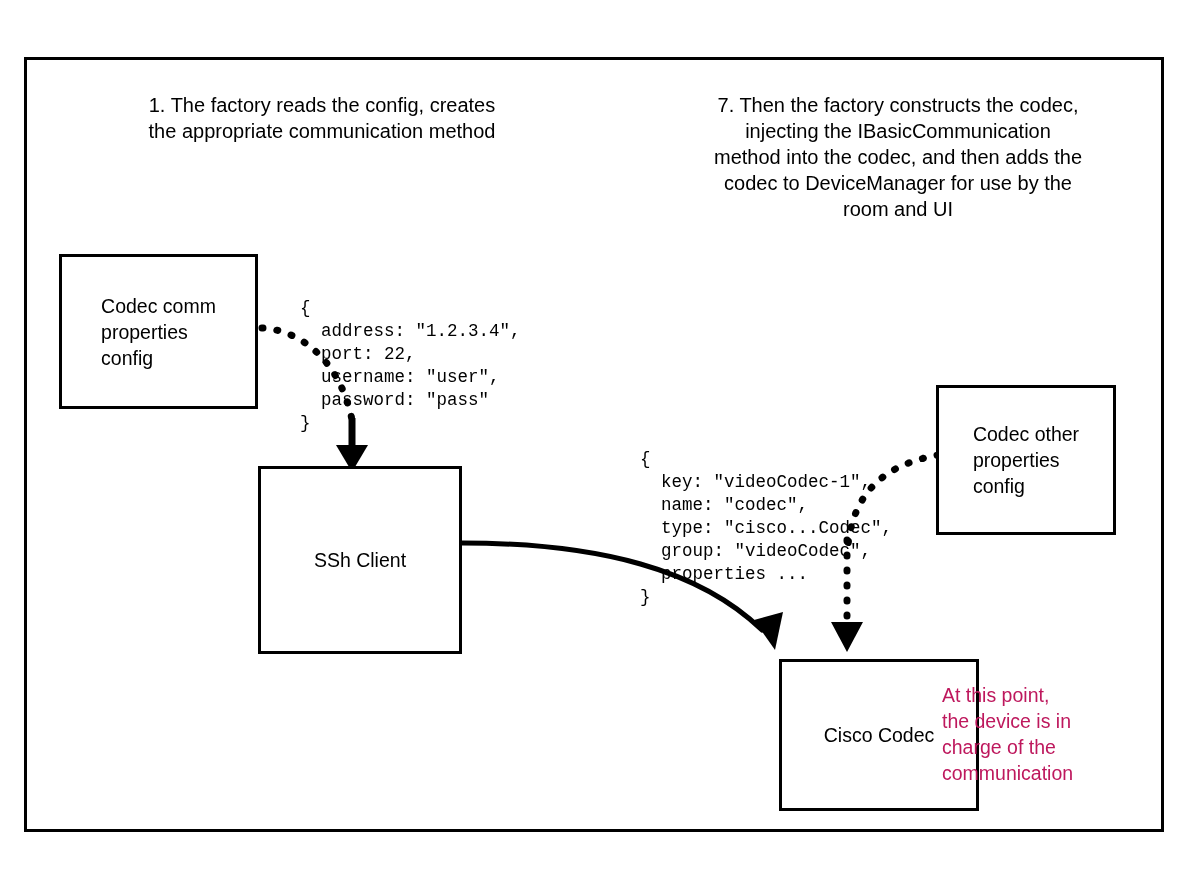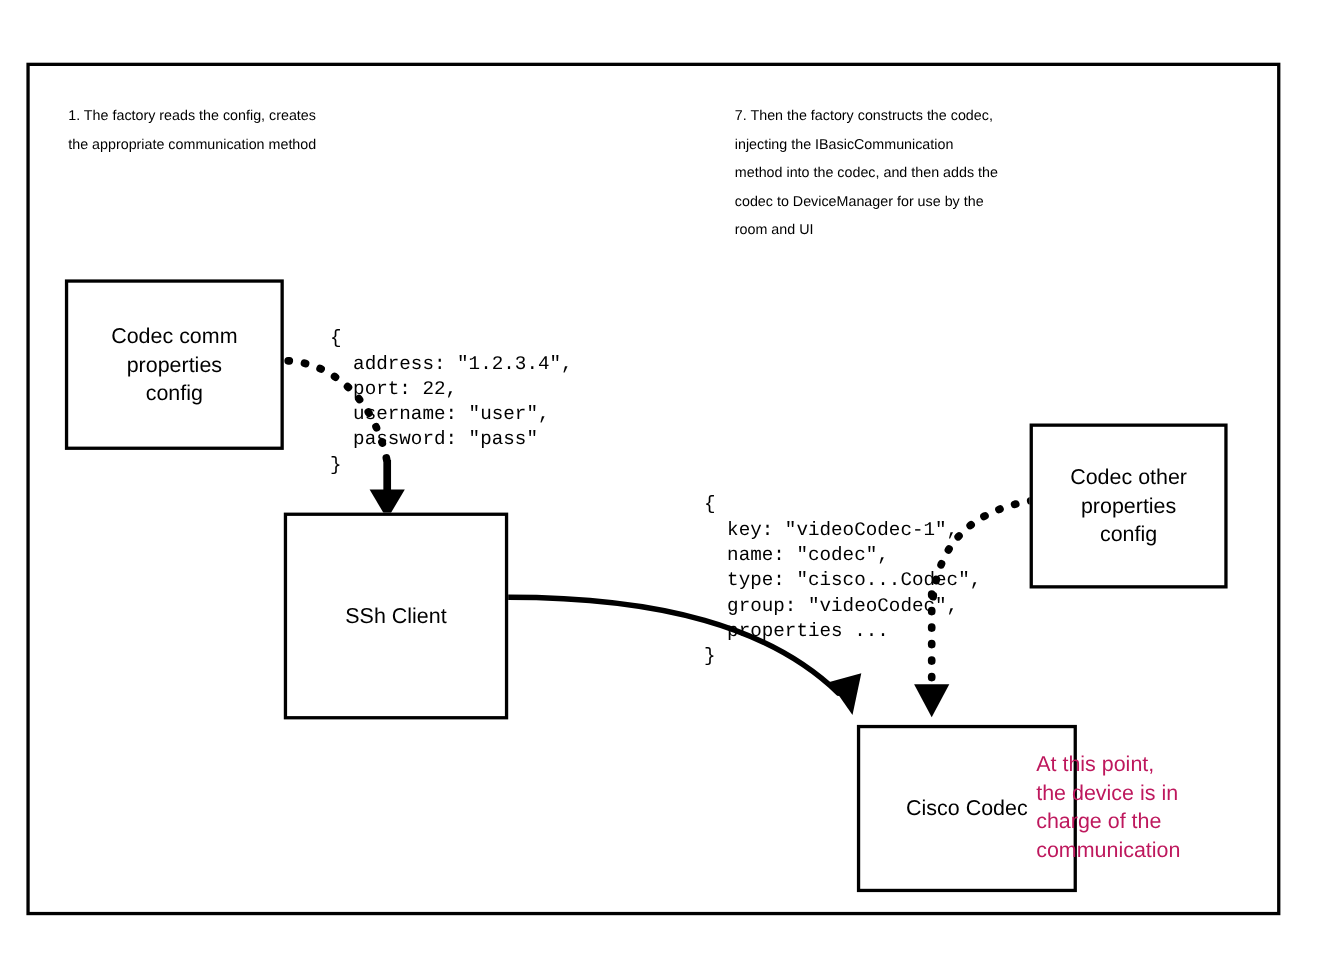--- a/index.html
+++ b/index.html
@@ -25,36 +25,37 @@
     left: 24px;
     top: 57px;
     width: 1140px;
     height: 775px;
     border: 3px solid #000000;
     box-sizing: border-box;
     background: #ffffff;
   }
   .note {
     position: absolute;
-    font-size: 13px;
+    font-size: 20px;
     line-height: 26px;
     color: #000000;
     white-space: pre-wrap;
+    text-align: center;
   }
   .note-1 { left: 62px; top: 92px; width: 520px; }
   .note-2 { left: 668px; top: 92px; width: 460px; }
   .box {
     position: absolute;
     border: 3px solid #000000;
     box-sizing: border-box;
     background: #ffffff;
     display: flex;
     align-items: center;
     justify-content: center;
-    text-align: center;
+    text-align: left;
     font-size: 19.5px;
     line-height: 26px;
     color: #000000;
     white-space: pre-wrap;
     z-index: 3;
   }
   .box-codec-comm { left: 59px; top: 254px; width: 199px; height: 155px; }
   .box-ssh       { left: 258px; top: 466px; width: 204px; height: 188px; }
   .box-other     { left: 936px; top: 385px; width: 180px; height: 150px; }
   .box-cisco     { left: 739px; top: 659px; width: 200px; height: 152px; margin-left: 40px; }

